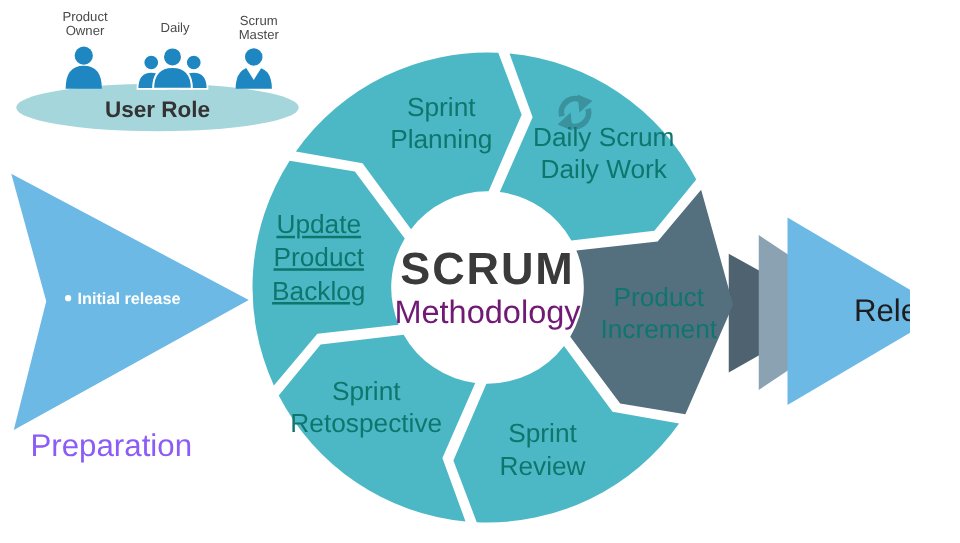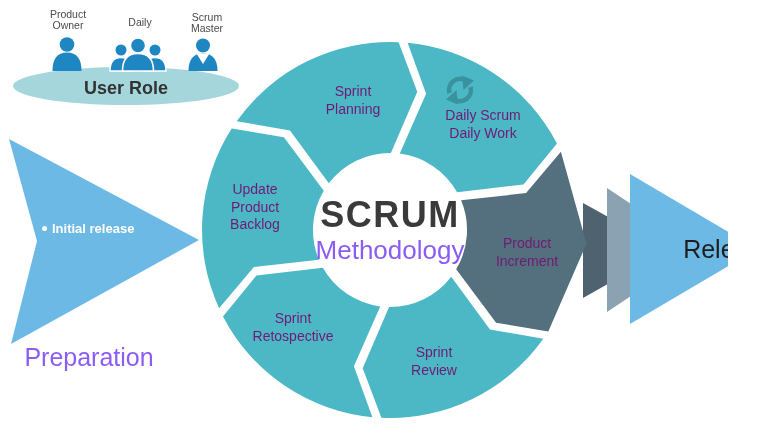--- a/index.html
+++ b/index.html
@@ -7,34 +7,34 @@
          font-family:"Liberation Sans","DejaVu Sans",sans-serif;}
   .stage svg{position:absolute;left:0;top:0;}
   .txt{position:absolute;transform:translate(-50%,-50%);white-space:pre-line;text-align:center;}
 
   .role-label{font-size:10.5px;line-height:1.06;color:#4a4a4a;}
   #role-po{left:68px;top:20px;}
   #role-team{left:140px;top:23px;}
   #role-sm{left:207px;top:23px;}
   #user-role-label{left:126px;top:88px;font-size:18px;font-weight:700;color:#333;}
 
-  #prep-list{position:absolute;left:42px;top:222px;width:120px;margin:0;padding:0;list-style:none;
+  #prep-list{position:absolute;left:42px;top:222px;width:120px;margin:10px;padding:0;list-style:none;
              color:#fff;font-size:13px;font-weight:700;line-height:1.06;}
   #prep-list li{position:relative;padding-left:10px;margin-bottom:6px;}
   #prep-list li::before{content:"";position:absolute;left:0;top:4px;width:5px;height:5px;
              border-radius:50%;background:#fff;}
   #prep-title{left:89px;top:357px;font-size:25px;font-weight:500;color:#8b5cf6;}
 
-  .seg-label{font-size:14px;line-height:1.25;color:#701a75;text-align:center;}
+  .seg-label{font-size:21px;line-height:1.25;color:#0f766e;text-align:center;}
   #lbl-planning{left:353px;top:100px;}
   #lbl-daily{left:483px;top:124px;}
   #lbl-increment{left:527px;top:252px;}
   #lbl-review{left:434px;top:361px;}
   #lbl-retro{left:293px;top:327px;}
-  #lbl-update{left:255px;top:207px;}
+  #lbl-update{left:255px;top:207px;text-decoration:underline;}
 
   #center-title{left:390px;top:215px;font-size:36px;font-weight:600;letter-spacing:1.5px;}
   #center-sub{left:390px;top:250px;font-size:26px;font-weight:400;}
   #release-title{left:689px;top:249px;font-size:25px;font-weight:500;color:#1d1d1d;margin-left:40px;}
 </style>
 </head>
 <body>
 
 <div class="stage">
 
@@ -105,16 +105,16 @@
 Increment</div>
   <div class="txt seg-label" id="lbl-review">Sprint
 Review</div>
   <div class="txt seg-label" id="lbl-retro">Sprint
 Retospective</div>
   <div class="txt seg-label" id="lbl-update">Update
 Product
 Backlog</div>
 
   <div class="txt" id="center-title" style="color: rgb(58, 58, 58);">SCRUM</div>
-  <div class="txt" id="center-sub" style="color: #8b5cf6;">Methodology</div>
+  <div class="txt" id="center-sub" style="color: #701a75;">Methodology</div>
 
   <div class="txt" id="release-title">Release</div>
 </div>
 
 </body></html>

